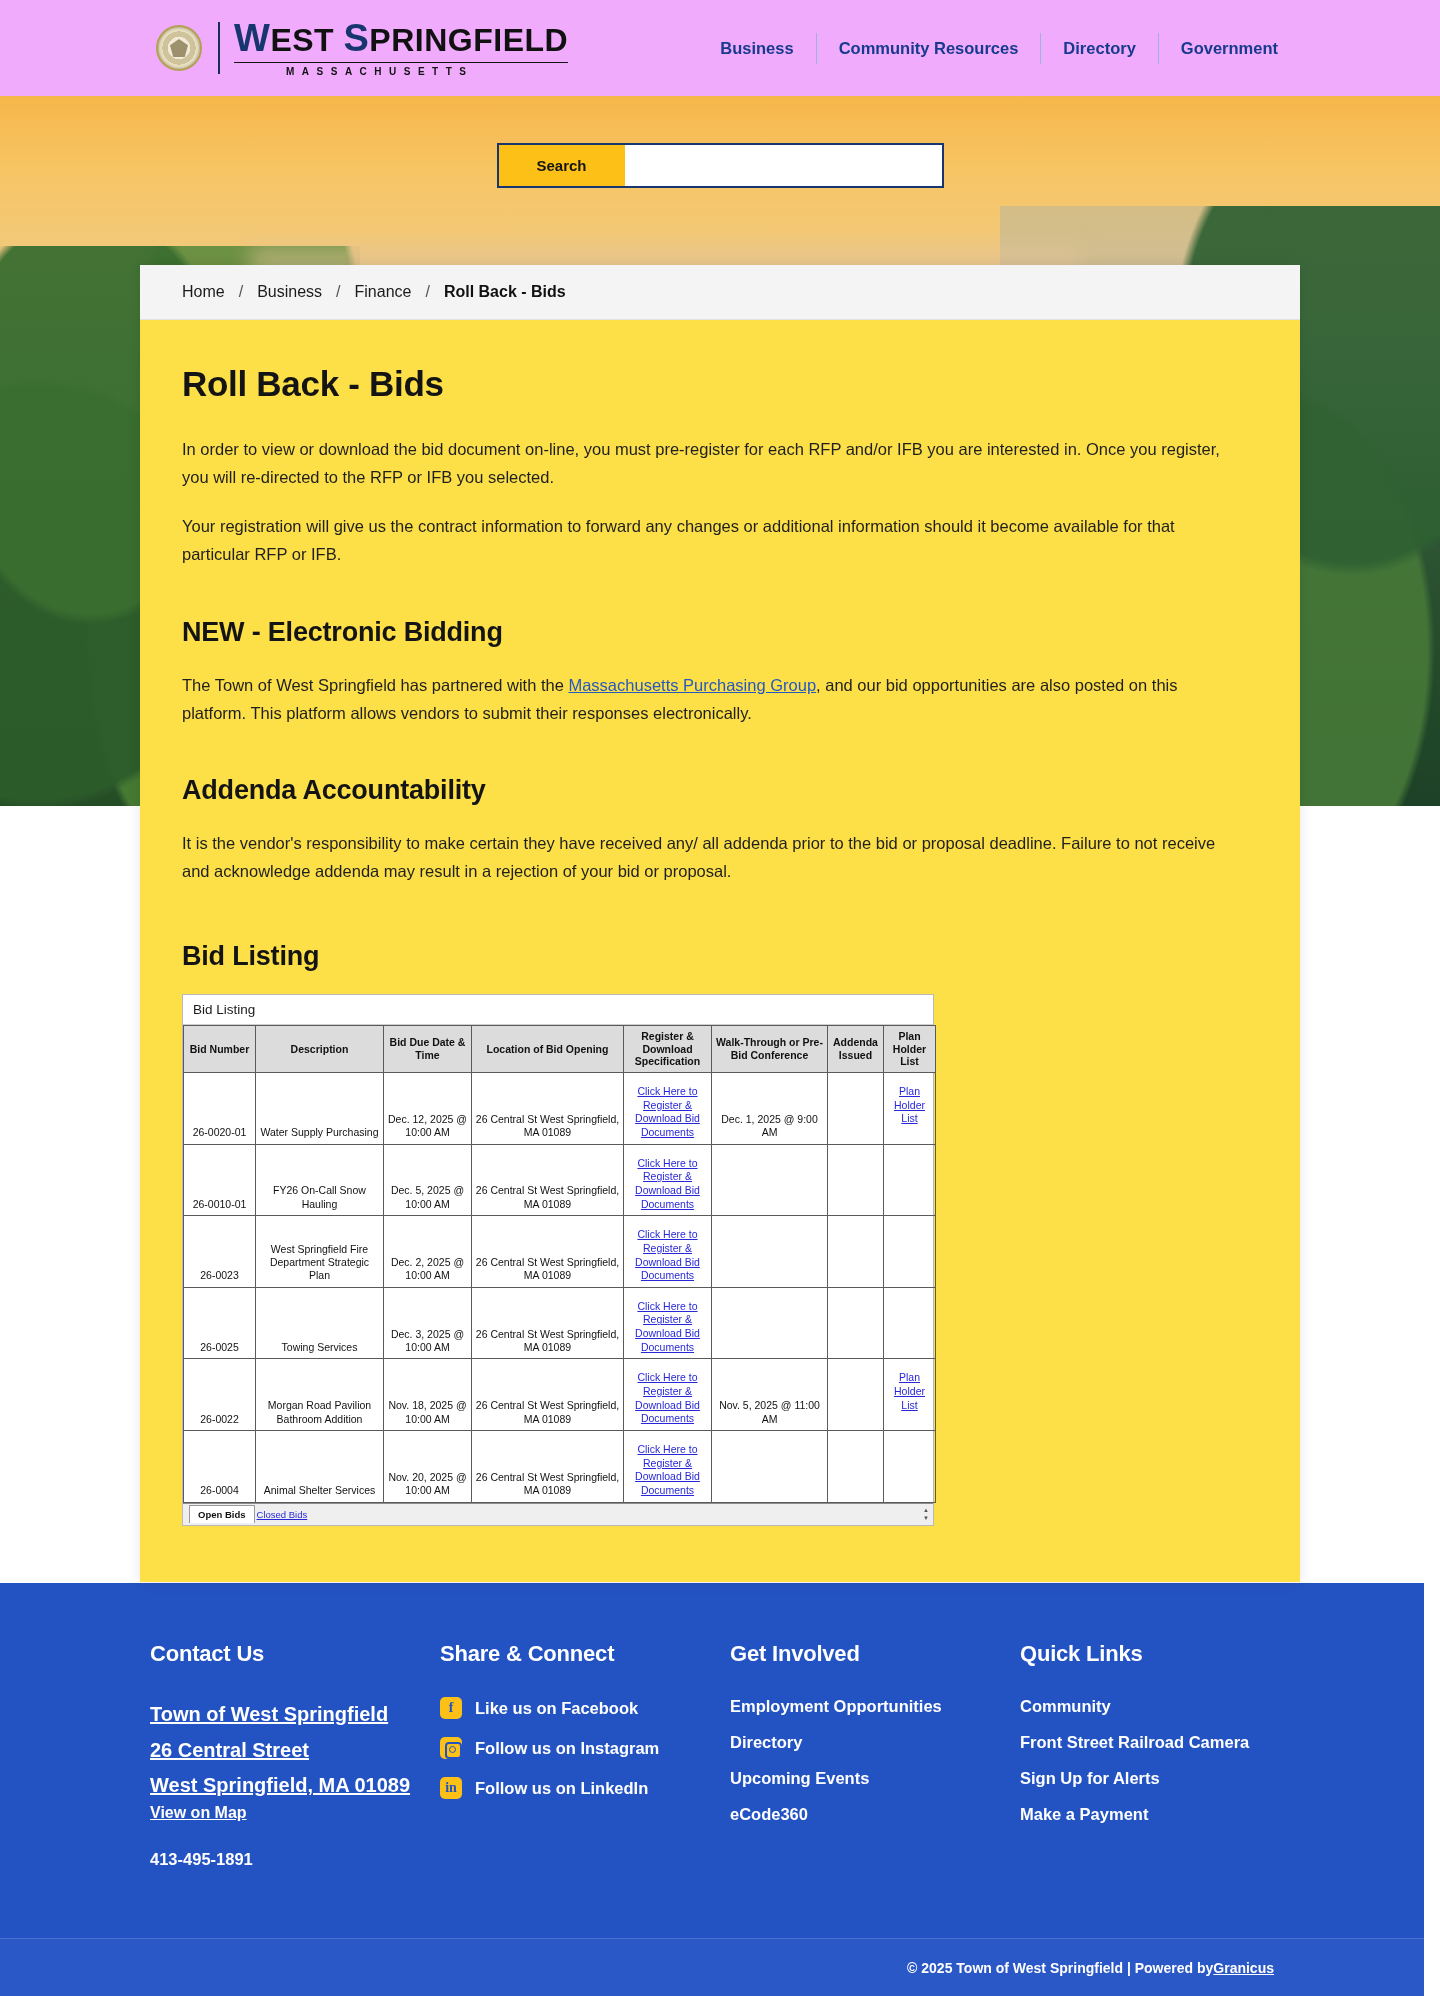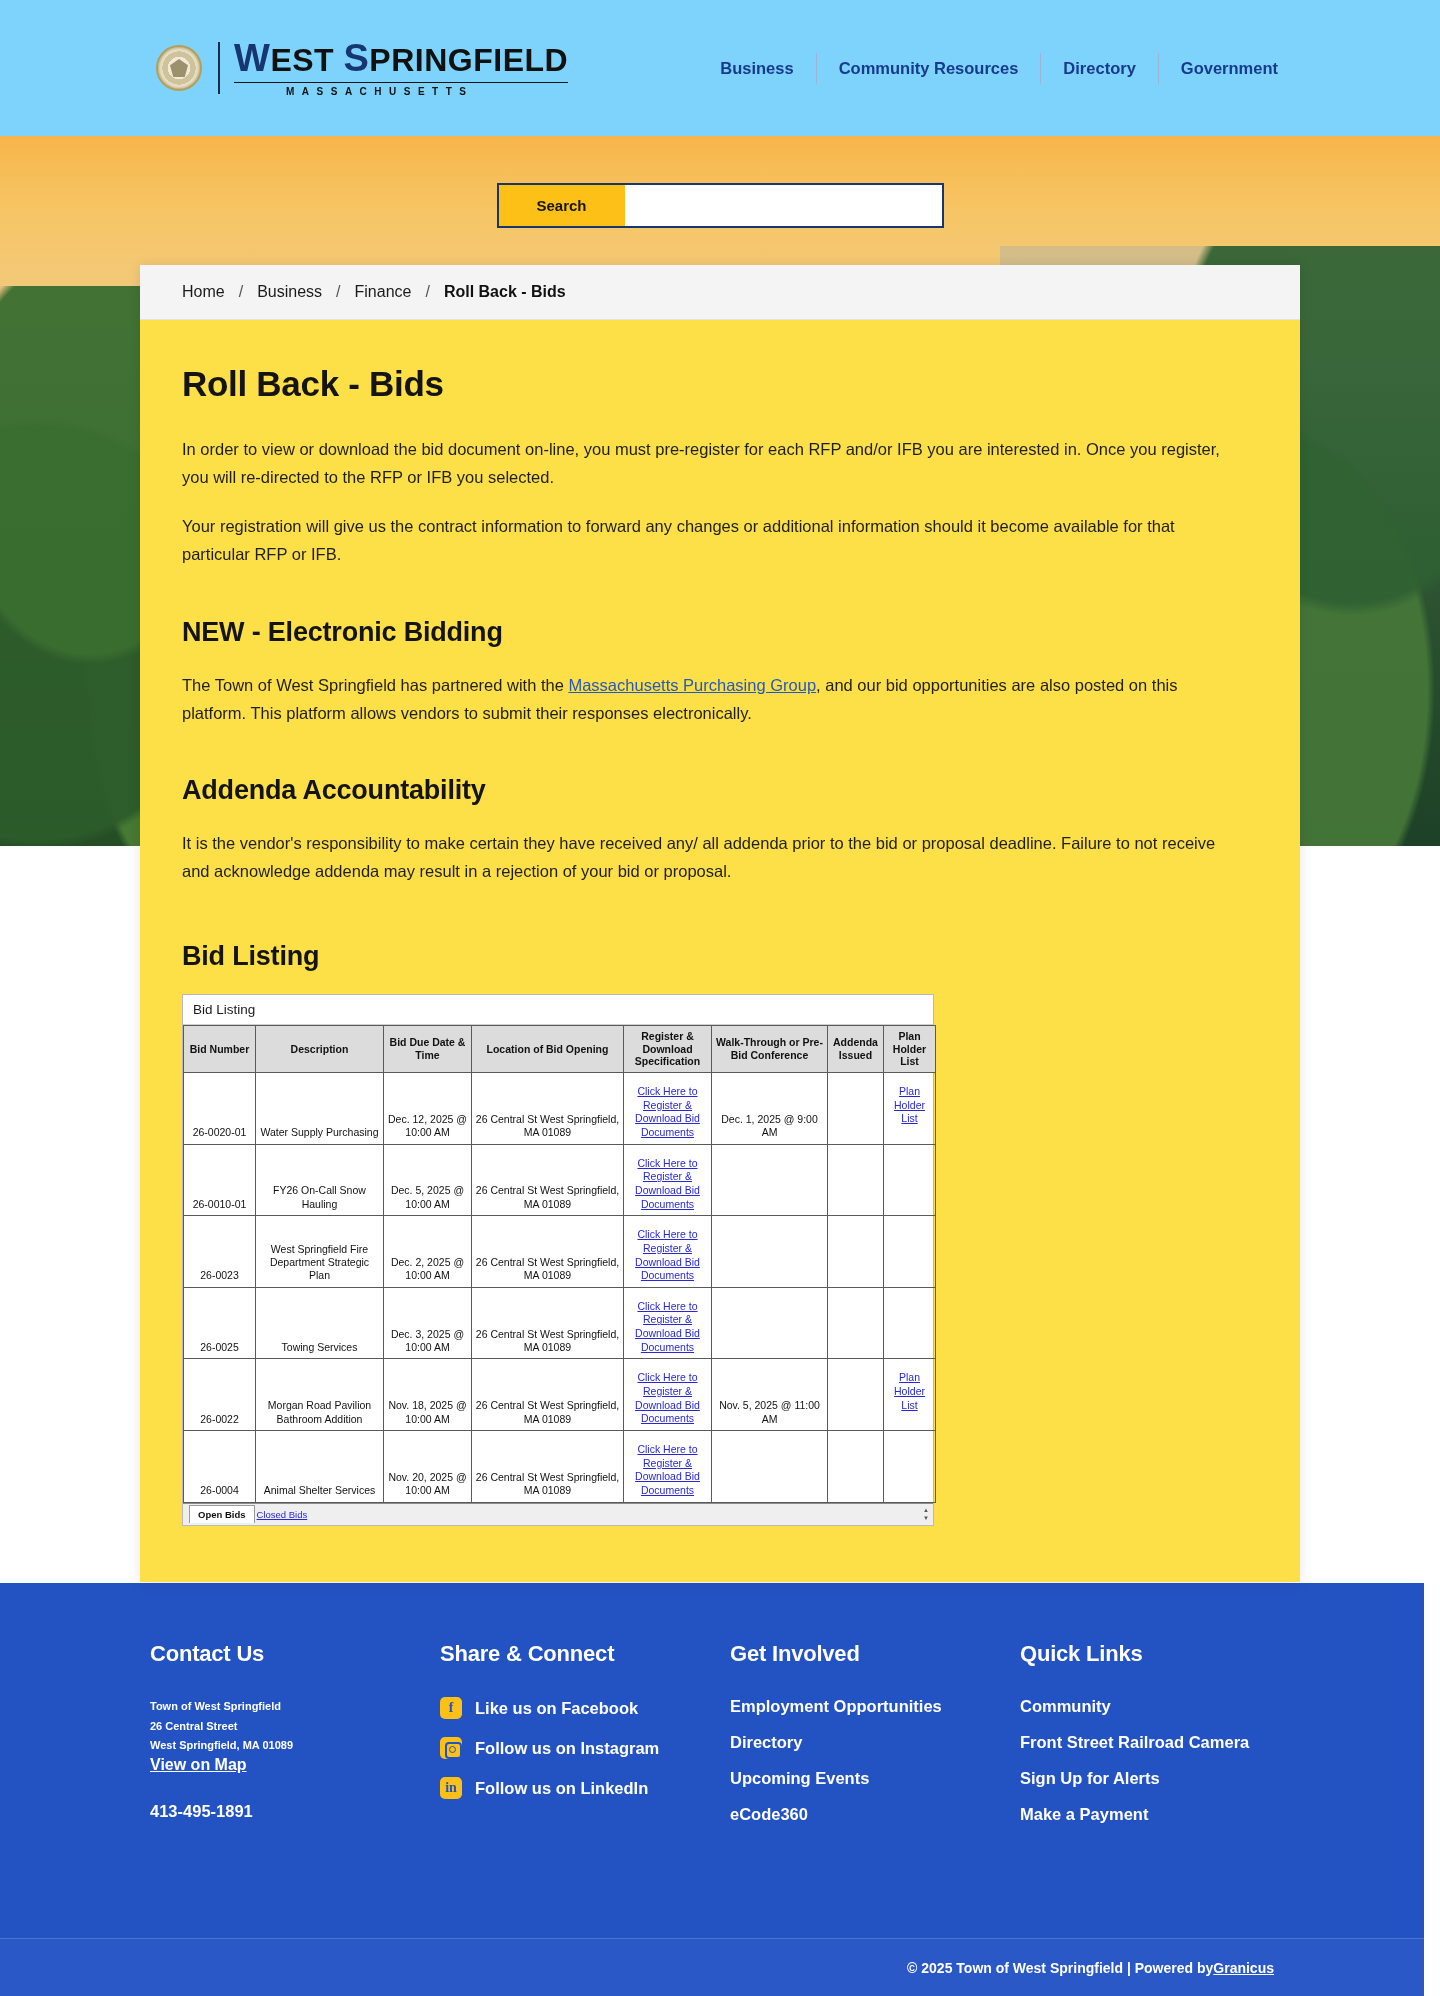--- a/index.html
+++ b/index.html
@@ -7,22 +7,22 @@
     width: 1440px;
     height: 1996px;
     font-family: "Liberation Sans", sans-serif;
     background: #ffffff;
     overflow: hidden;
   }
 
   
   .site-header {
     position: relative;
-    height: 136px;
-    background: #7dd3fc;
+    height: 96px;
+    background: #f0abfc;
     display: flex;
     align-items: center;
     z-index: 30;
   }
   .logo-wrap {
     display: flex;
     align-items: center;
     margin-left: 156px;
   }
   .seal {
@@ -341,23 +341,24 @@
   .fcol-share   { width: 290px; }
   .fcol-involve { width: 290px; }
   .fcol-quick   { width: 320px; }
   .fcol h3 {
     font-size: 22px;
     font-weight: 800;
     margin-bottom: 30px;
     letter-spacing: -.2px;
   }
   .fline {
-    font-size: 11px;
+    font-size: 20px;
     line-height: 1.78;
     font-weight: 600;
+    text-decoration: underline;
   }
   .fline-link {
     color: #fff;
     text-decoration: underline;
     display: inline-block;
     cursor: pointer;
     font-weight: 600;
   }
   .phone { margin-top: 28px; font-size: 16.5px; font-weight: 600; }
   .social-row {

